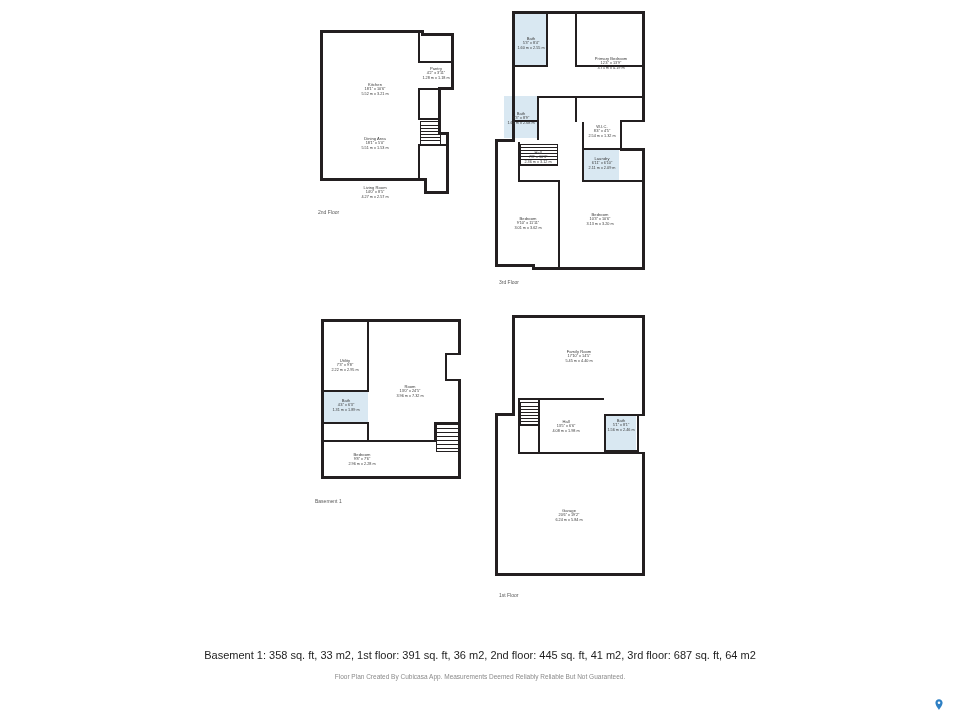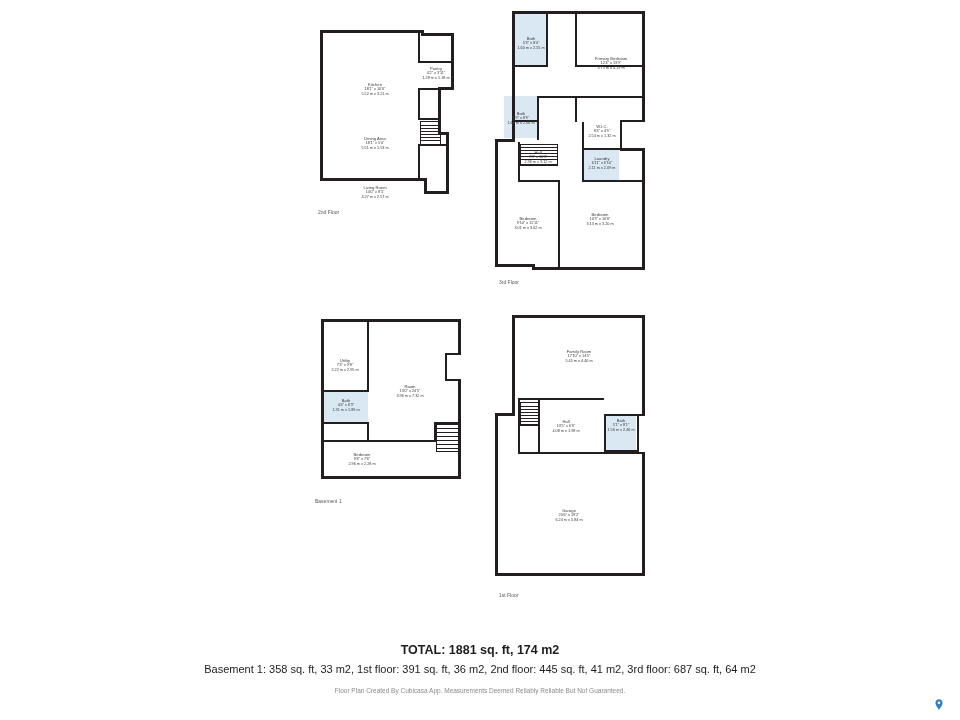--- a/index.html
+++ b/index.html
@@ -286,21 +286,20 @@
     </div>
     <div class="label" style="left:46px;top:196px;width:62px;">
       <div class="nm">Garage</div>
       <div class="d1">20'6" x 19'2"</div>
       <div class="d2">6.24 m x 5.84 m</div>
     </div>
   </div>
   <div class="floor-cap" style="left:499px;top:592px;">1st Floor</div>
 
   <div class="footer" style="top:643px;">
-    <div class="total">TOTAL: 1881 sq. ft, 174 m2</div>
     <div class="areas">Basement 1: 358 sq. ft, 33 m2, 1st floor: 391 sq. ft, 36 m2, 2nd floor: 445 sq. ft, 41 m2, 3rd floor: 687 sq. ft, 64 m2</div>
     <div class="credit">Floor Plan Created By Cubicasa App. Measurements Deemed Reliably Reliable But Not Guaranteed.</div>
   </div>
 
   <div class="pin">
     <svg viewBox="0 0 14 14" width="14" height="14" aria-hidden="true">
       <path d="M7 1.2c-2 0-3.6 1.6-3.6 3.6 0 2.6 3.6 7.1 3.6 7.1s3.6-4.5 3.6-7.1c0-2-1.6-3.6-3.6-3.6z" fill="#2f80c4"></path>
       <circle cx="7" cy="4.8" r="1.3" fill="#ffffff"></circle>
     </svg>
   </div>

